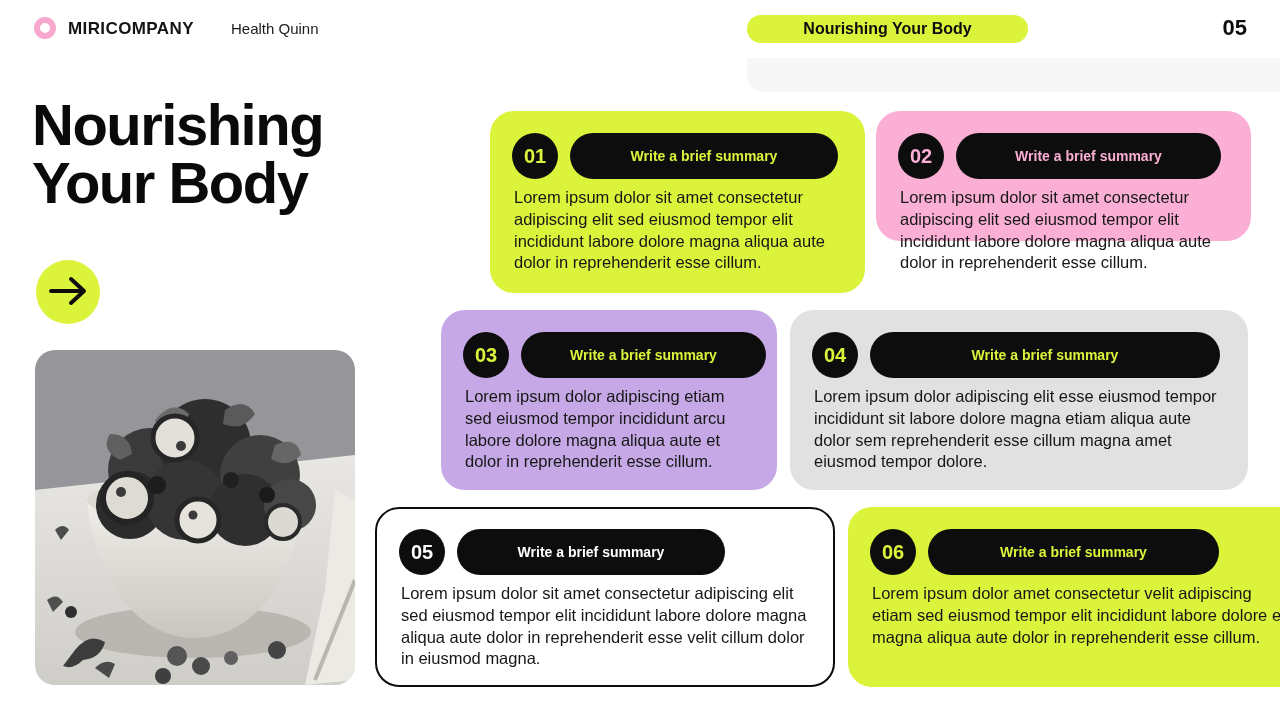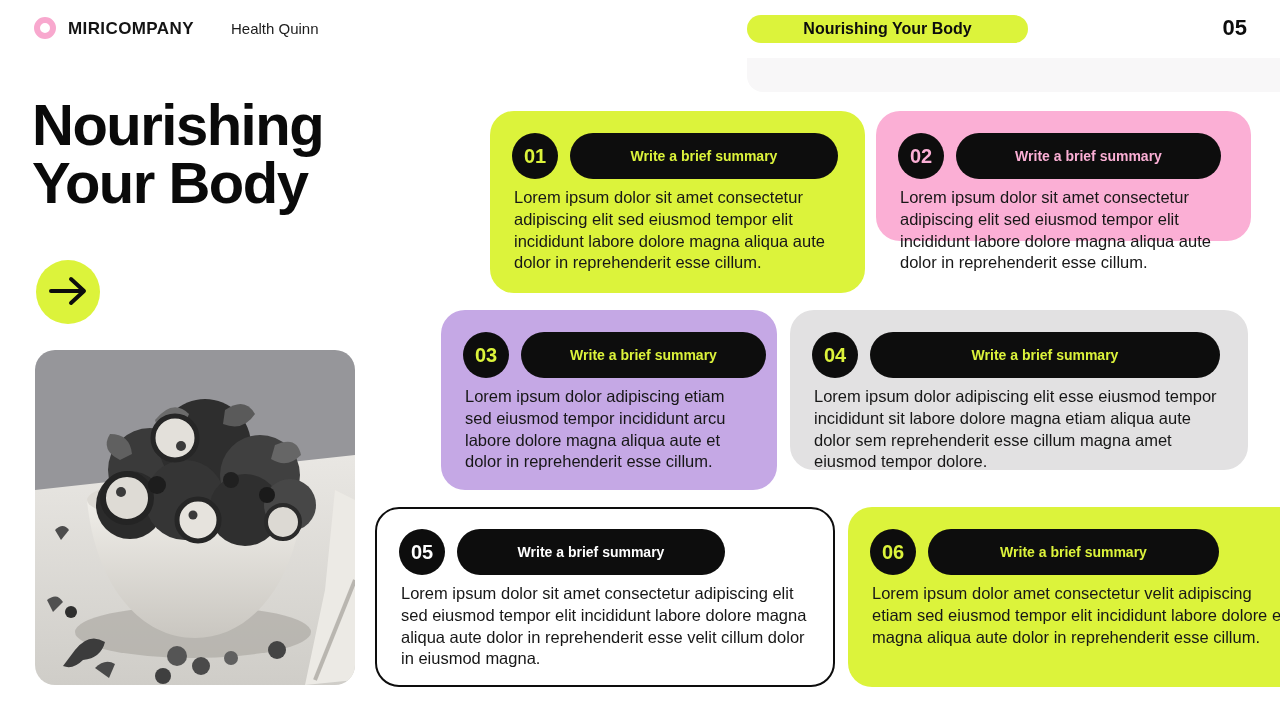--- a/index.html
+++ b/index.html
@@ -69,21 +69,21 @@
     font-size: 14px; font-weight: 700;
   }
   .card-body {
     margin: 8px 24px 0 24px;
     font-size: 16.5px; line-height: 21.8px; color: #171717;
   }
 
   .card1 { left: 490px; top: 111px; width: 375px; height: 182px; background: var(--lime, #dcf33b); }
   .card2 { left: 876px; top: 111px; width: 375px; height: 130px; background: var(--pink, #fbafd5); }
   .card3 { left: 441px; top: 310px; width: 336px; height: 180px; background: var(--purple, #c5a8e5); }
-  .card4 { left: 790px; top: 310px; width: 458px; height: 160px; background: var(--gray, #e2e1e2); }
+  .card4 { left: 790px; top: 310px; width: 458px; height: 180px; background: var(--gray, #e2e1e2); }
   .card5 { left: 375px; top: 507px; width: 460px; height: 180px; background: #ffffff; border: 2.5px solid #0d0d0d; }
   .card6 { left: 848px; top: 507px; width: 468px; height: 180px; background: var(--lime, #dcf33b); }
 
   .card1 .num, .card1 .pill { color: var(--lime, #dcf33b); }
   .card2 .num, .card2 .pill { color: var(--pink, #fbafd5); }
   .card3 .num, .card3 .pill { color: var(--lime, #dcf33b); }
   .card4 .num, .card4 .pill { color: var(--lime, #dcf33b); }
   .card5 .num, .card5 .pill { color: #ffffff; }
   .card6 .num, .card6 .pill { color: var(--lime, #dcf33b); }
 

